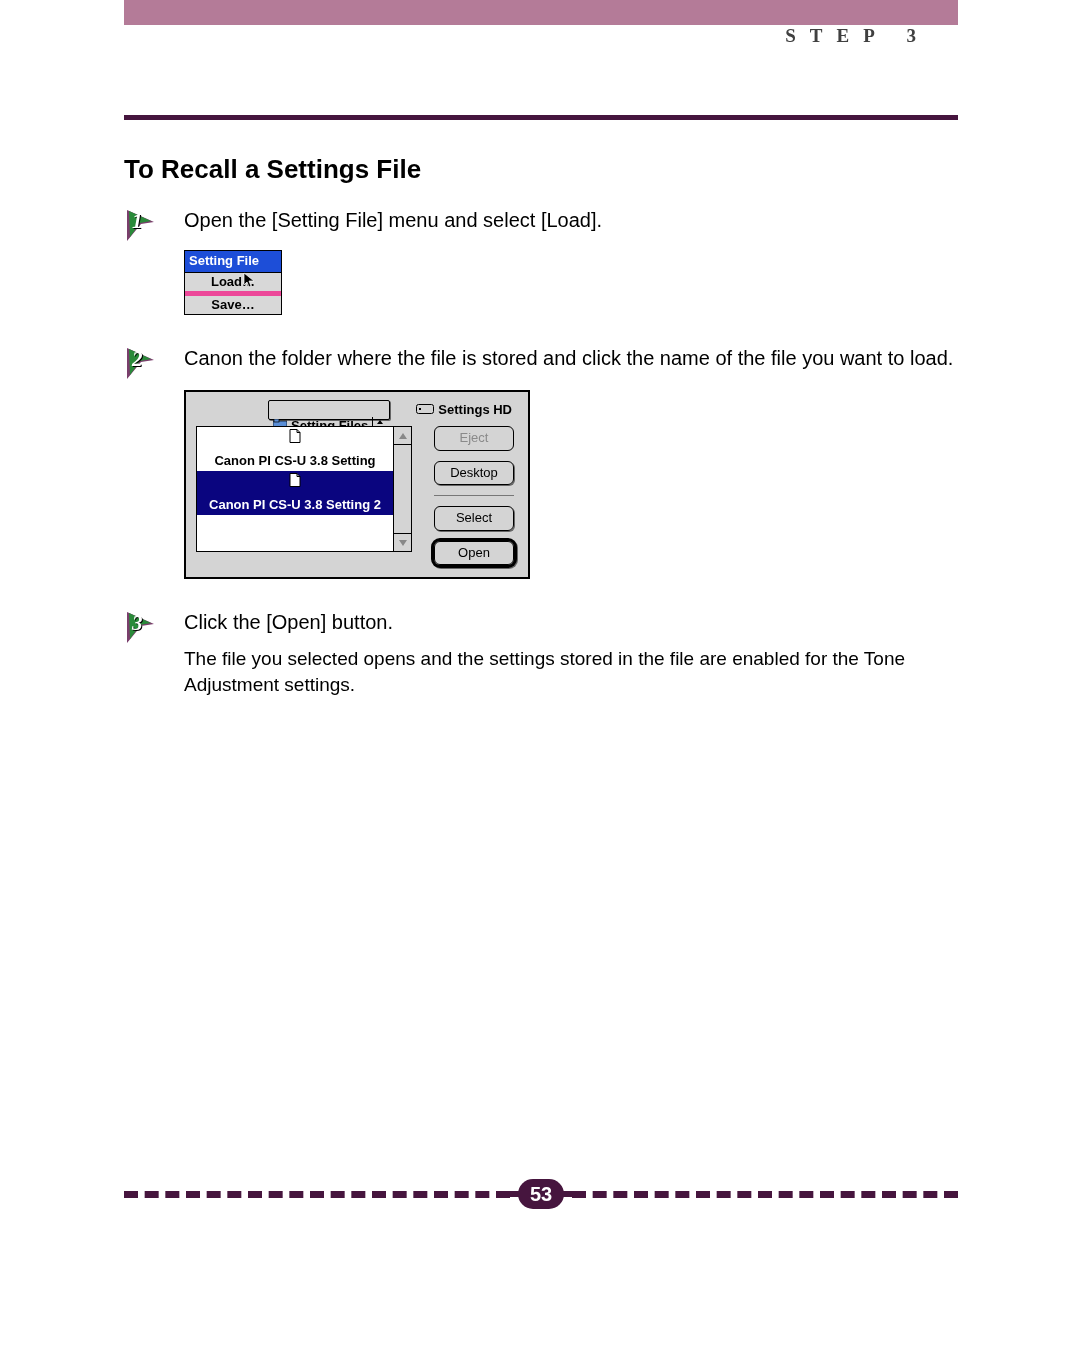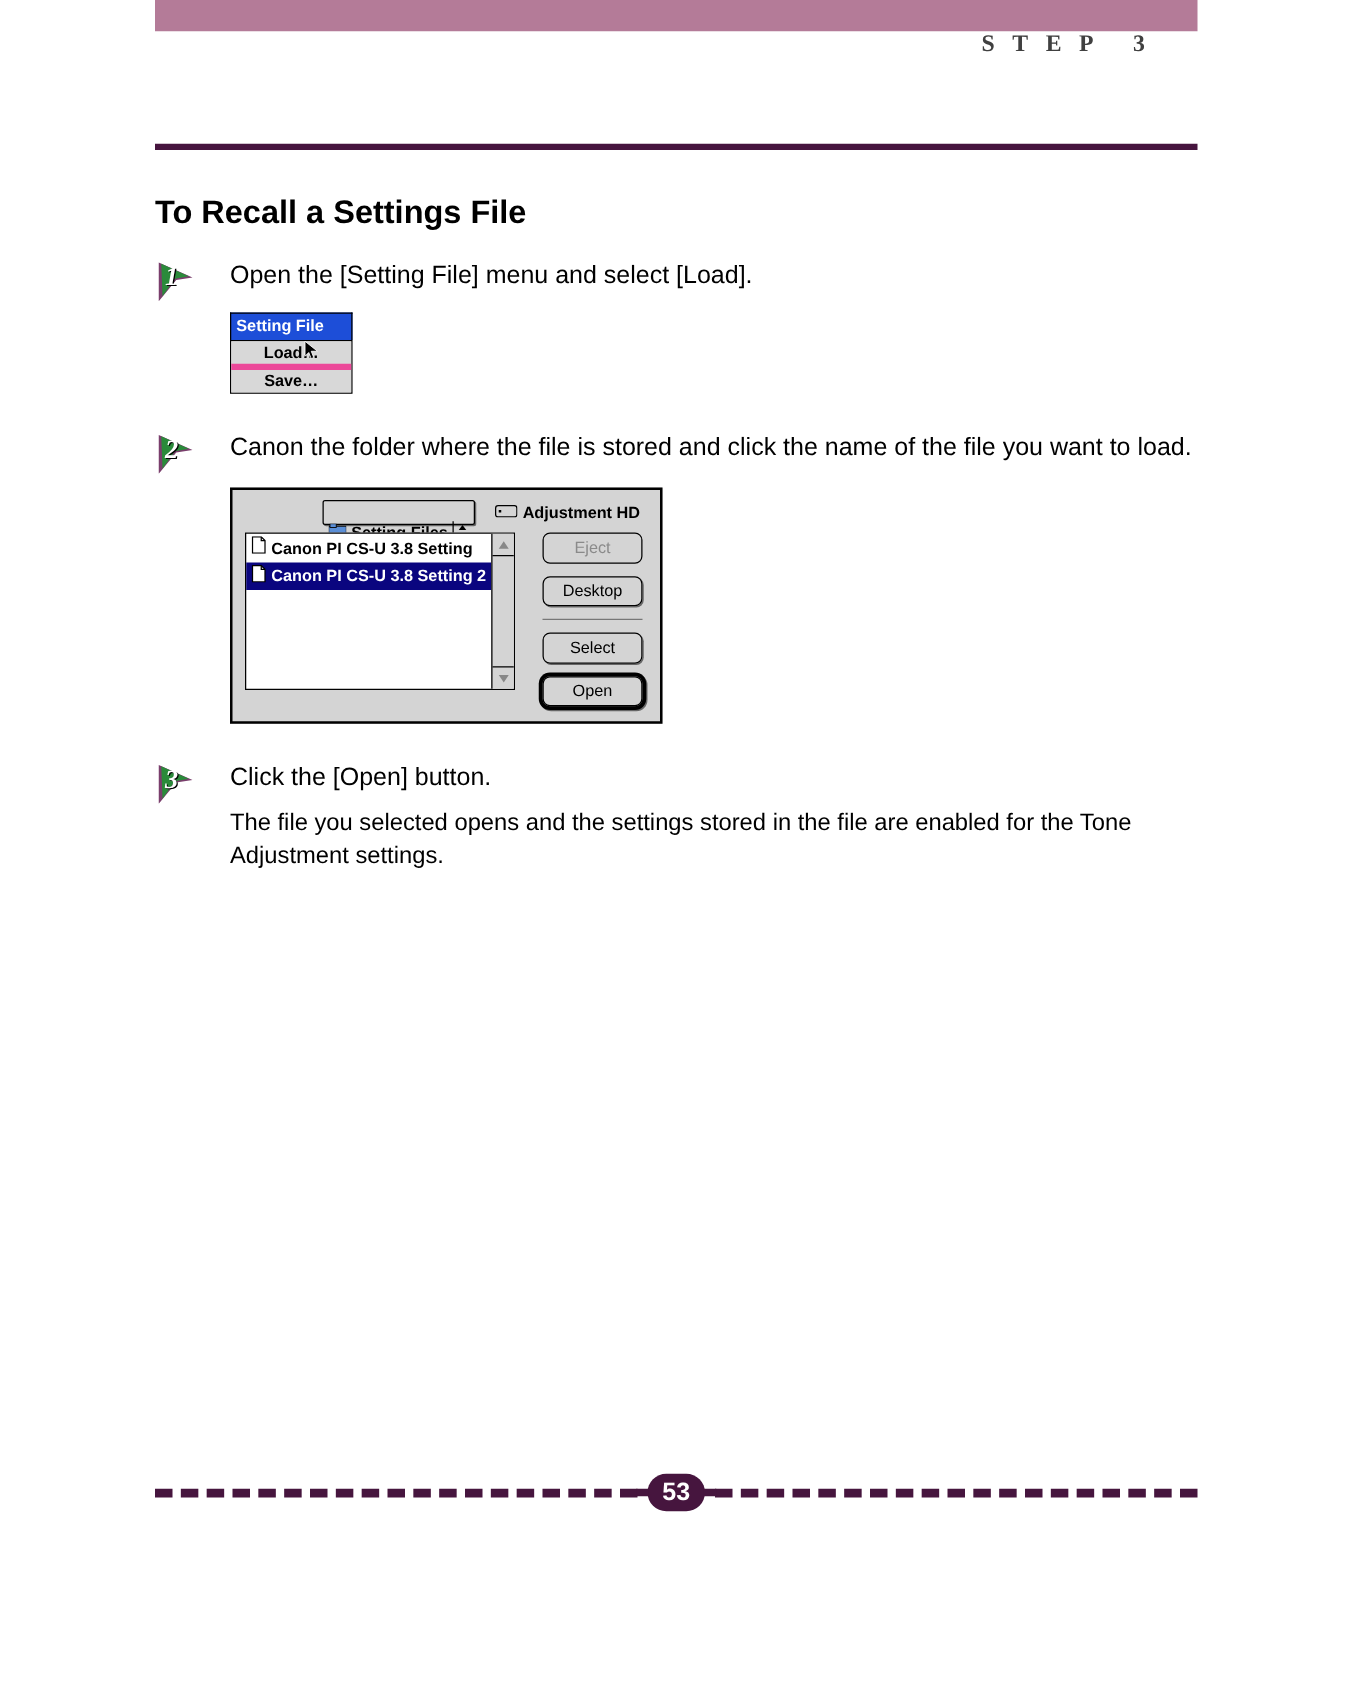--- a/index.html
+++ b/index.html
@@ -158,20 +158,21 @@
     height: 126px;
     display: flex;
   }
   .file-items { flex: 1; }
   .file-row {
     display: flex;
     align-items: center;
     padding: 2px 4px;
     gap: 4px;
     font-weight: bold;
+    flex-direction: column;
   }
   .file-row.selected { background: #0a057f; color: #fff; }
   .file-scroll {
     width: 18px;
     background: #d4d4d4;
     border-left: 1px solid #000;
     display: flex;
     flex-direction: column;
     justify-content: space-between;
     align-items: center;
@@ -316,21 +317,21 @@
                 </svg>
             </span>
           </span>
           <span class="disk-label">
             <span class="disk-icon">
               <svg width="18" height="10">
                   <rect x="0.5" y="0.5" width="17" height="9" rx="2" fill="#d4d4d4" stroke="#000"></rect>
                   <rect x="3" y="4" width="2" height="2" fill="#000"></rect>
                 </svg>
             </span>
-            <span>Adjustment HD</span>
+            <span>Settings HD</span>
           </span>
         </div>
         <div class="dialog-body">
           <div class="file-list">
             <div class="file-items">
               <div class="file-row">
                 <span><svg width="12" height="14">
                       <path d="M1 0.5 H8 L11 3.5 V13.5 H1 Z" fill="#fff" stroke="#000"></path>
                       <path d="M8 0.5 V3.5 H11" fill="none" stroke="#000"></path>
                     </svg></span>

